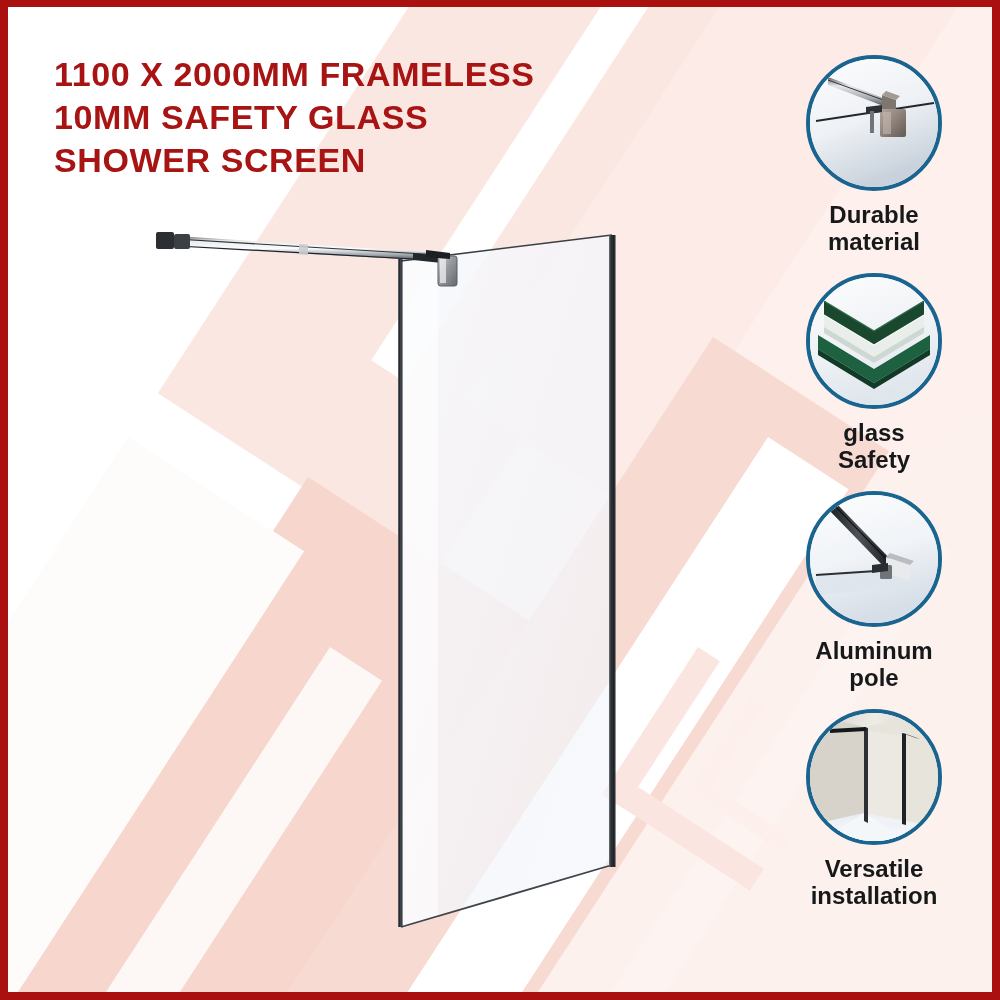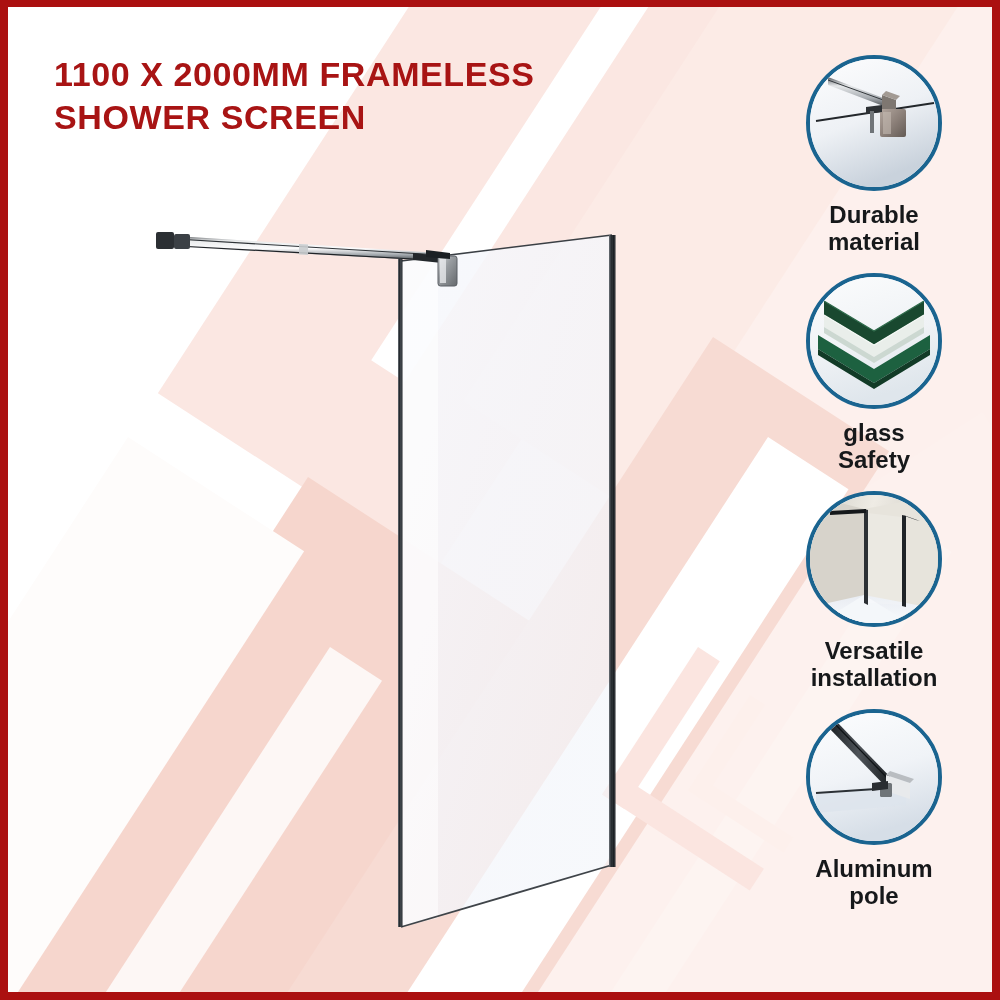--- a/index.html
+++ b/index.html
@@ -297,20 +297,21 @@
 
       <g>
         <rect x="430" y="249" width="19" height="30" rx="2.5" fill="url(#clampGrad)" stroke="#5a5f64" stroke-width="1"></rect>
         <rect x="432" y="252" width="6" height="24" fill="#eceef0" opacity="0.75"></rect>
         <polygon points="418,243 442,246 442,252 418,250" fill="#1c2024"></polygon>
       </g>
     </svg>
 
     <div class="title">
       <span class="title-line">1100 x 2000mm Frameless</span>
+      <span class="title-line">10mm Safety Glass</span>
       <span class="title-line">Shower Screen</span>
     </div>
 
     <div class="badges">
 
       <div class="badge">
         <div class="badge-circle">
           <svg class="badge-svg" viewBox="0 0 128 128">
             <defs>
               <linearGradient id="b1bg" x1="0" y1="0" x2="0.4" y2="1">
@@ -380,58 +381,20 @@
         <div class="badge-label">
           <div>glass</div>
           <div>Safety</div>
         </div>
       </div>
 
       <div class="badge">
         <div class="badge-circle">
           <svg class="badge-svg" viewBox="0 0 128 128">
             <defs>
-              <linearGradient id="b4wall" x1="0" y1="0" x2="1" y2="0.4">
-                <stop offset="0%" stop-color="#cfccc4"></stop>
-                <stop offset="45%" stop-color="#efece5"></stop>
-                <stop offset="100%" stop-color="#c8c5bd"></stop>
-              </linearGradient>
-              <linearGradient id="b4floor" x1="0" y1="0" x2="0" y2="1">
-                <stop offset="0%" stop-color="#e8ecf2"></stop>
-                <stop offset="100%" stop-color="#f8fafc"></stop>
-              </linearGradient>
-            </defs>
-            <rect width="128" height="128" fill="url(#b4wall)"></rect>
-
-            <polygon points="0,0 54,14 54,104 0,118" fill="#d7d3cb"></polygon>
-            <polygon points="54,14 128,0 128,118 54,104" fill="#e7e4dc"></polygon>
-
-            <polygon points="0,112 54,100 128,114 128,128 0,128" fill="url(#b4floor)"></polygon>
-            <polygon points="22,120 54,100 86,120 86,128 22,128" fill="#f4f7fa"></polygon>
-
-            <polygon points="54,14 58,15 58,110 54,108" fill="#2c3034"></polygon>
-
-            <polygon points="20,16 56,14 56,18 20,20" fill="#15181b"></polygon>
-
-            <polygon points="92,20 96,21 96,112 92,111" fill="#1f2327"></polygon>
-            <polygon points="92,20 96,21 110,26 106,25" fill="#22262a"></polygon>
-
-            <polygon points="58,18 92,22 92,110 58,108" fill="#ffffff" opacity="0.18"></polygon>
-          </svg>
-        </div>
-        <div class="badge-label">
-          <div>Versatile</div>
-          <div>installation</div>
-        </div>
-      </div>
-
-      <div class="badge">
-        <div class="badge-circle">
-          <svg class="badge-svg" viewBox="0 0 128 128">
-            <defs>
               <linearGradient id="b3bg" x1="0" y1="0" x2="0.3" y2="1">
                 <stop offset="0%" stop-color="#fcfdfe"></stop>
                 <stop offset="55%" stop-color="#f0f3f7"></stop>
                 <stop offset="100%" stop-color="#d6dee7"></stop>
               </linearGradient>
               <linearGradient id="b3pole" x1="0" y1="0" x2="1" y2="0">
                 <stop offset="0%" stop-color="#1b1f23"></stop>
                 <stop offset="45%" stop-color="#4e5358"></stop>
                 <stop offset="100%" stop-color="#14181b"></stop>
               </linearGradient>
@@ -449,20 +412,58 @@
             <rect x="70" y="70" width="12" height="14" rx="1.5" fill="#6f7478"></rect>
             <polygon points="62,70 78,68 78,76 62,78" fill="#2a2e32"></polygon>
           </svg>
         </div>
         <div class="badge-label">
           <div>Aluminum</div>
           <div>pole</div>
         </div>
       </div>
 
+      <div class="badge">
+        <div class="badge-circle">
+          <svg class="badge-svg" viewBox="0 0 128 128">
+            <defs>
+              <linearGradient id="b4wall" x1="0" y1="0" x2="1" y2="0.4">
+                <stop offset="0%" stop-color="#cfccc4"></stop>
+                <stop offset="45%" stop-color="#efece5"></stop>
+                <stop offset="100%" stop-color="#c8c5bd"></stop>
+              </linearGradient>
+              <linearGradient id="b4floor" x1="0" y1="0" x2="0" y2="1">
+                <stop offset="0%" stop-color="#e8ecf2"></stop>
+                <stop offset="100%" stop-color="#f8fafc"></stop>
+              </linearGradient>
+            </defs>
+            <rect width="128" height="128" fill="url(#b4wall)"></rect>
+
+            <polygon points="0,0 54,14 54,104 0,118" fill="#d7d3cb"></polygon>
+            <polygon points="54,14 128,0 128,118 54,104" fill="#e7e4dc"></polygon>
+
+            <polygon points="0,112 54,100 128,114 128,128 0,128" fill="url(#b4floor)"></polygon>
+            <polygon points="22,120 54,100 86,120 86,128 22,128" fill="#f4f7fa"></polygon>
+
+            <polygon points="54,14 58,15 58,110 54,108" fill="#2c3034"></polygon>
+
+            <polygon points="20,16 56,14 56,18 20,20" fill="#15181b"></polygon>
+
+            <polygon points="92,20 96,21 96,112 92,111" fill="#1f2327"></polygon>
+            <polygon points="92,20 96,21 110,26 106,25" fill="#22262a"></polygon>
+
+            <polygon points="58,18 92,22 92,110 58,108" fill="#ffffff" opacity="0.18"></polygon>
+          </svg>
+        </div>
+        <div class="badge-label">
+          <div>Versatile</div>
+          <div>installation</div>
+        </div>
+      </div>
+
     </div>
   </div>
 
   <div class="frame-border frame-top"></div>
   <div class="frame-border frame-bottom"></div>
   <div class="frame-border frame-left"></div>
   <div class="frame-border frame-right"></div>
 
 </div>
 

